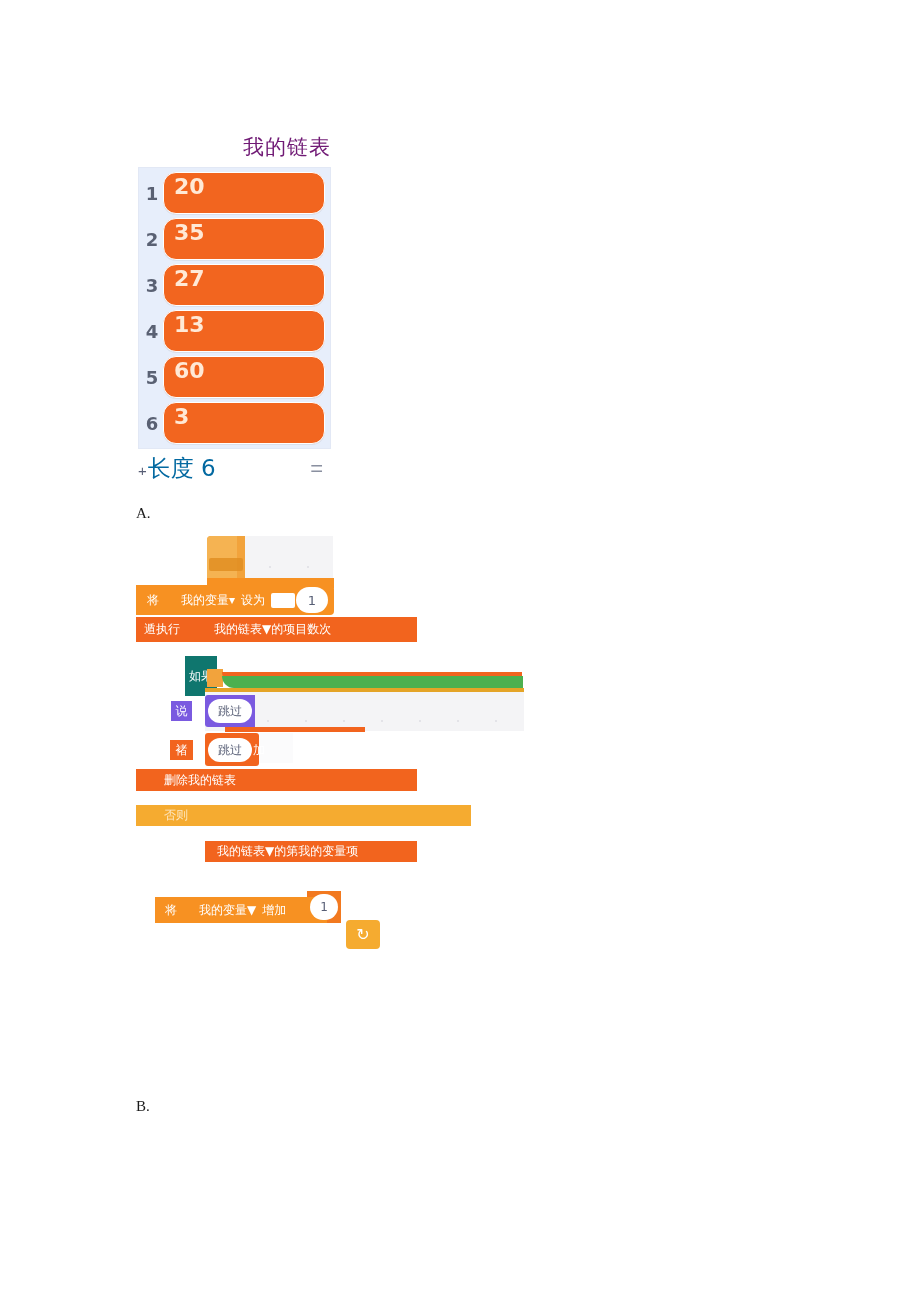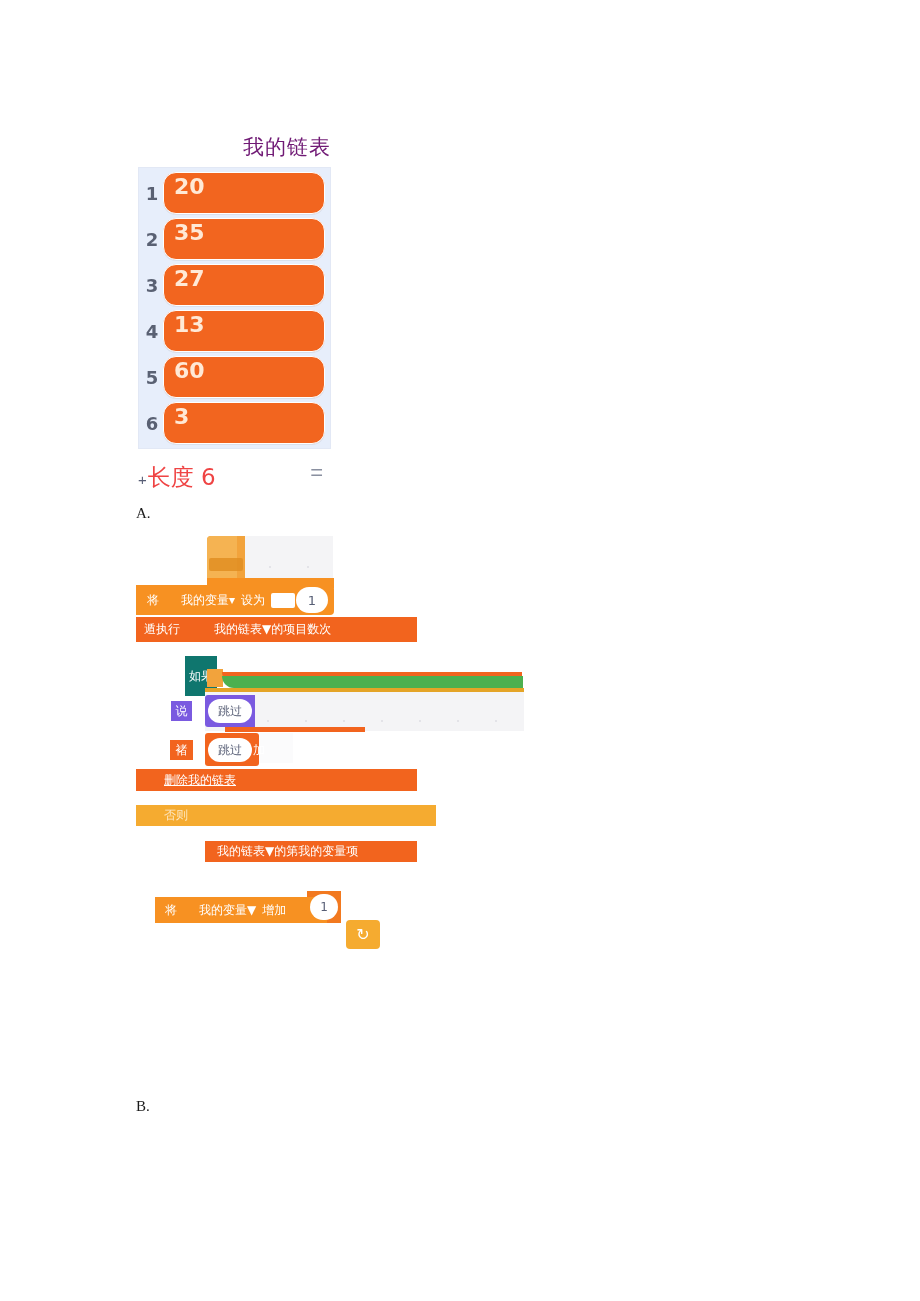--- a/index.html
+++ b/index.html
@@ -80,22 +80,21 @@
   }
   #footer-plus {
     font-size: 15px;
     line-height: 12px;
     color: #575e75;
     padding-right: 1px;
   }
   #footer-length {
     font-size: 23px;
     font-family: "DejaVu Sans", sans-serif;
-    color: #ef4444;
-    margin-top: 9px;
+    color: #0369a1;
   }
   #footer-resize {
     font-size: 22px;
     color: #8a90a0;
     padding-right: 6px;
     line-height: 18px;
   }
 
   
   .option-label {
@@ -329,27 +328,26 @@
     width: 35px; height: 30px;
     background: #fbfbfc;
   }
 
   
   #blk-delete {
     left: 136px; top: 769px;
     width: 281px; height: 22px;
     background: #f2641e;
     padding-left: 28px;
-    text-decoration: underline;
   }
 
   
   #blk-else {
     left: 136px; top: 805px;
-    width: 300px; height: 21px;
+    width: 335px; height: 21px;
     background: #f5ab30;
     padding-left: 28px;
     color: #fde7c2;
   }
 
   
   #blk-itemof {
     left: 205px; top: 841px;
     width: 212px; height: 21px;
     background: #f2641e;

